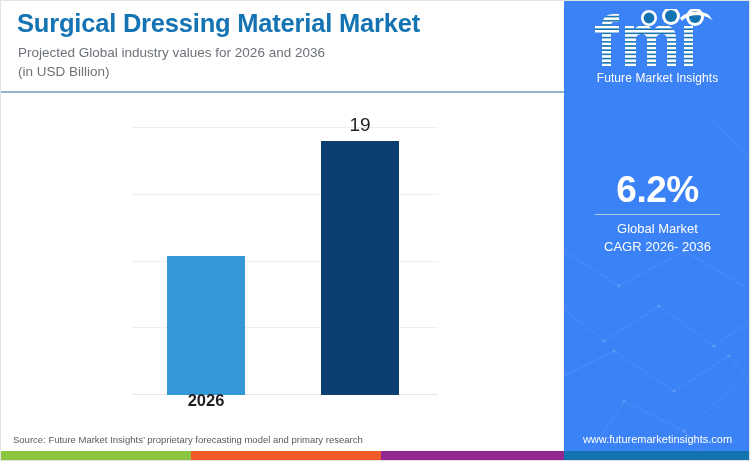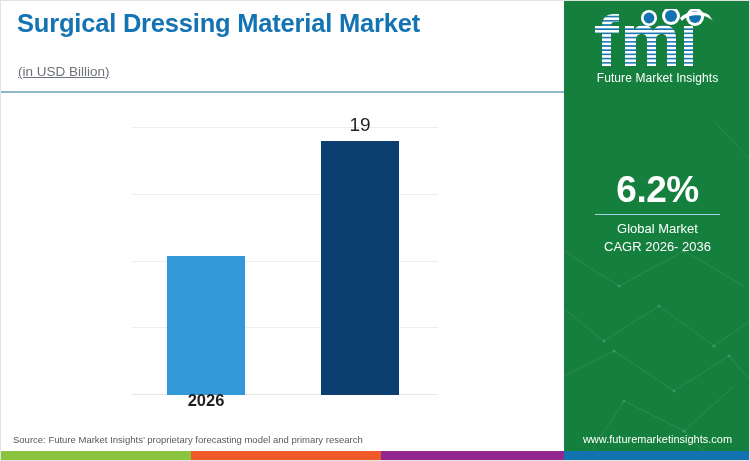--- a/index.html
+++ b/index.html
@@ -30,21 +30,21 @@
     position:absolute;left:16px;top:8px;
     font-size:25.5px;font-weight:bold;color:#1473B3;
     letter-spacing:-0.2px;white-space:nowrap;
   }
   .subtitle-1{
     position:absolute;left:17px;top:44px;
     font-size:13.5px;color:#6d7278;white-space:nowrap;
   }
   .subtitle-2{
     position:absolute;left:17px;top:63px;
-    font-size:13.5px;color:#6d7278;white-space:nowrap;text-decoration:underline;
+    font-size:13.5px;color:#6d7278;white-space:nowrap;
   }
   .header-rule{
     position:absolute;left:0;top:90px;width:563px;height:2px;
     background:#8fb6c9;
   }
 
   
   .chart-area{
     position:absolute;left:0;top:92px;width:563px;height:333px;
   }
@@ -83,21 +83,21 @@
     display:flex;
   }
   .strip-green{width:190px;background:#8BC540;}
   .strip-orange{width:190px;background:#F05A28;}
   .strip-purple{width:183px;background:#92278F;}
   .strip-blue{flex:1;background:#1273B0;}
 
   
   .brand-panel{
     position:absolute;left:563px;top:0;width:187px;height:461px;
-    background:#15803d;overflow:hidden;
+    background:#3b82f6;overflow:hidden;
   }
   .brand-panel .net{
     position:absolute;left:0;top:0;width:187px;height:461px;
     opacity:.28;
   }
   .logo-wrap{
     position:absolute;left:0;top:8px;width:187px;height:84px;
     text-align:center;
   }
   .logo-mark{display:block;margin:0 auto;}
@@ -127,20 +127,21 @@
 </style>
 </head>
 <body>
 
 <div class="infographic">
 
   <div class="left-region">
 
     <div class="header">
       <div class="title">Surgical Dressing Material Market</div>
+      <div class="subtitle-1">Projected Global industry values for 2026 and 2036</div>
       <div class="subtitle-2">(in USD Billion)</div>
       <div class="header-rule"></div>
     </div>
 
     <div class="chart-area">
       <div class="plot">
 
         <div class="gridline" style="top:0px;"></div>
         <div class="gridline" style="top:67px;"></div>
         <div class="gridline" style="top:134px;"></div>

